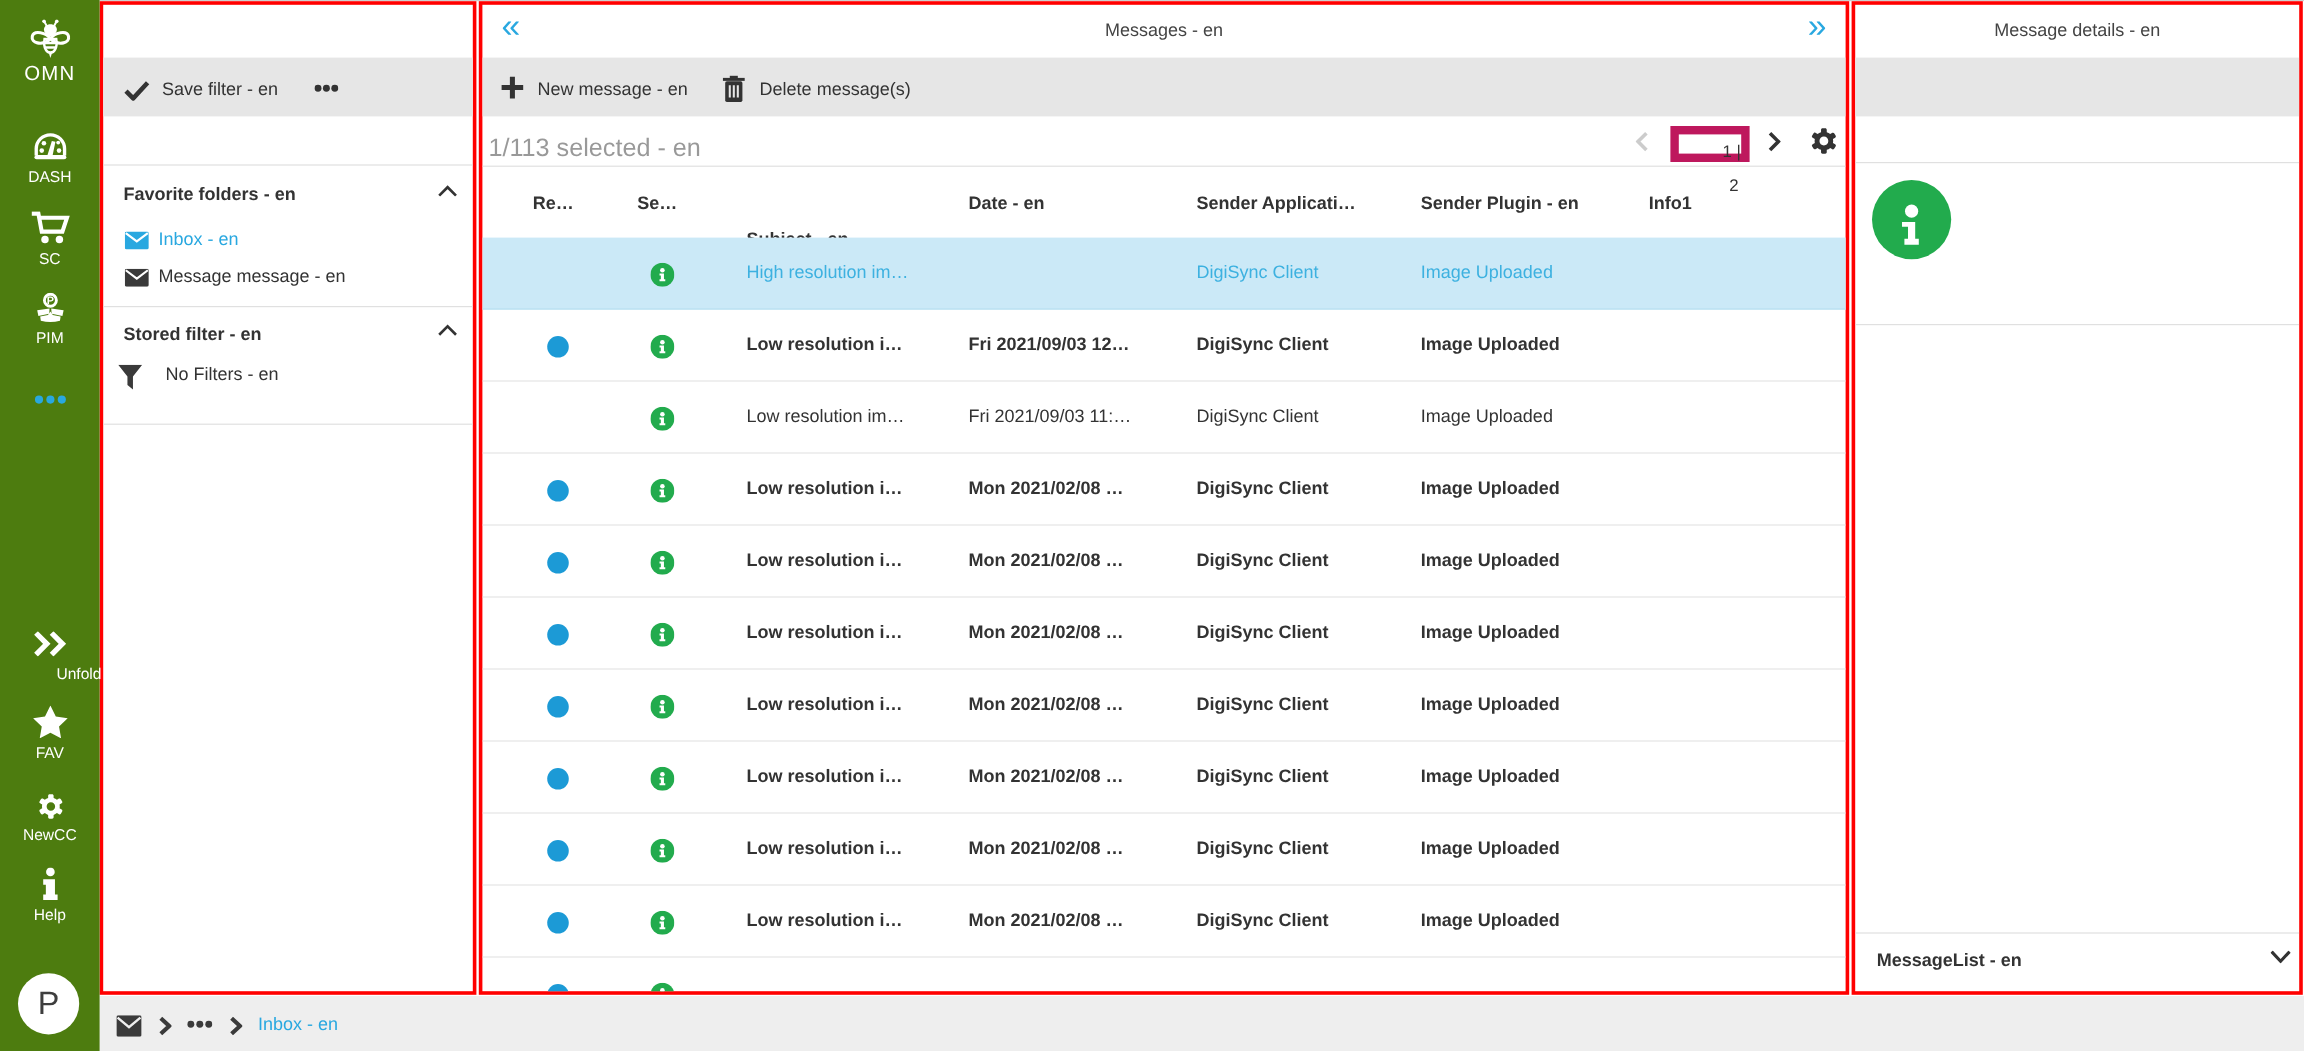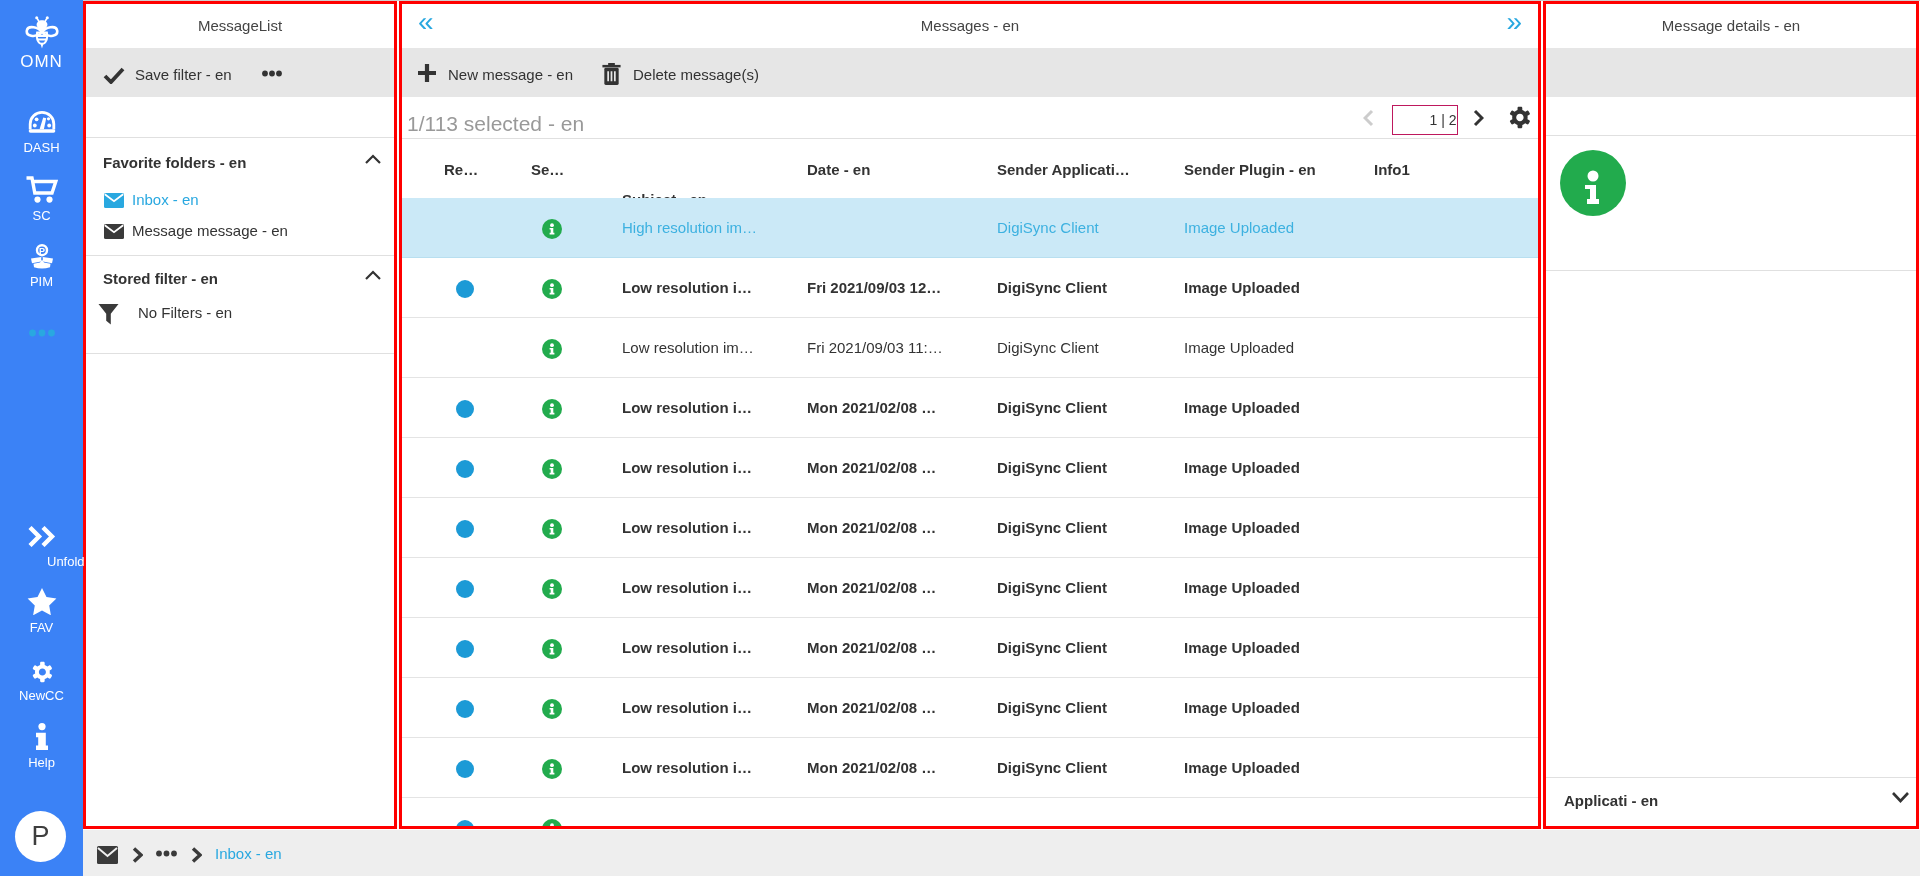--- a/index.html
+++ b/index.html
@@ -1,21 +1,21 @@
 <!DOCTYPE html>
 <html><head>
 <meta charset="utf-8">
 <style>
 * { margin:0; padding:0; box-sizing:border-box; }
 html,body { width:1920px; height:876px; overflow:hidden; background:#fff;
   font-family:"Liberation Sans", sans-serif; }
 .abs { position:absolute; }
 
 
-#sidebar { position:absolute; left:0; top:0; width:83px; height:876px; background:#3b82f6; z-index:5; }
+#sidebar { position:absolute; left:0; top:0; width:83px; height:876px; background:#4d7c0f; z-index:5; }
 #sidebar svg { position:absolute; left:50%; transform:translateX(-50%); }
 .sb-label { position:absolute; left:0; width:83px; text-align:center; font-size:13px; color:#fff; }
 
 
 #bottombar { position:absolute; left:83px; top:830px; width:1837px; height:46px; background:#eeeeee; }
 
 
 .panel { position:absolute; top:1px; height:828px; border:3px solid #ff0000; background:#fff; overflow:hidden; }
 #p1 { left:83px;  width:314px; }
 #p2 { left:399px; width:1142px; }
@@ -129,21 +129,20 @@
   </svg>
   <svg class="abs" style="left:108px; top:17px;" width="11" height="16" viewBox="0 0 11 16">
     <path d="M2 1.5 L9 8 L2 14.5" fill="none" stroke="#3a3a3a" stroke-width="3.4"></path>
   </svg>
   <div class="abs blue" style="left:132px; top:15px; font-size:15px;">Inbox - en</div>
 </div>
 
 <div style="position:absolute; left:83px; top:0; width:1837px; height:1px; background:#cfcfcf;"></div>
 
 <div class="panel" id="p1">
-  <div class="ptitle">MessageList</div>
   <div class="ptoolbar">
     <svg class="abs" style="left:17px; top:19px;" width="22" height="17" viewBox="0 0 22 17">
       <path d="M2 9 L8 15 L20 2" fill="none" stroke="#333" stroke-width="3.8"></path>
     </svg>
     <div class="abs" style="left:49px; top:18px; font-size:15px; color:#333;">Save filter - en</div>
     <svg class="abs" style="left:176px; top:22px;" width="20" height="7" viewBox="0 0 20 7">
       <circle cx="3" cy="3.5" r="2.9" fill="#333"></circle>
         <circle cx="10" cy="3.5" r="2.9" fill="#333"></circle>
         <circle cx="17" cy="3.5" r="2.9" fill="#333"></circle>
     </svg>
@@ -189,21 +188,21 @@
       <rect x="0" y="2" width="19" height="2.6" fill="#333"></rect>
       <rect x="6" y="0" width="7" height="3" fill="#333"></rect>
       <path d="M6 8.5 L6 19 M9.5 8.5 L9.5 19 M13 8.5 L13 19" stroke="#e6e6e6" stroke-width="1.8"></path>
     </svg>
     <div class="abs" style="left:231px; top:18px; font-size:15px; color:#333;">Delete message(s)</div>
   </div>
   <div class="abs" style="left:5px; top:108px; font-size:21px; color:#999;">1/113 selected - en</div>
   <svg class="abs" style="left:961px; top:105px;" width="11" height="18" viewBox="0 0 11 18">
     <path d="M9 2 L2 9 L9 16" fill="none" stroke="#ccc" stroke-width="3"></path>
   </svg>
-  <div class="abs" style="left:990px; top:101px; width:66px; height:30px; border:1px solid #be185d; text-align:center; line-height:28px; font-size:14px; color:#333;padding-left:36px;">1&nbsp;|&nbsp;2</div>
+  <div class="abs" style="left:990px; top:101px; width:66px; height:30px; border:7px solid #be185d; text-align:center; line-height:28px; font-size:14px; color:#333;padding-left:36px;">1&nbsp;|&nbsp;2</div>
   <svg class="abs" style="left:1071px; top:105px;" width="11" height="18" viewBox="0 0 11 18">
     <path d="M2 2 L9 9 L2 16" fill="none" stroke="#333" stroke-width="3"></path>
   </svg>
   <svg class="abs" style="left:1106px; top:102px;" width="23" height="23" viewBox="0 0 28 28">
     <path fill="#333" d="M25.9 17.3l-2.2-1.3c.1-.7.2-1.3.2-2s-.1-1.3-.2-2l2.2-1.3c.7-.4 1-1.3.6-2l-1.4-2.4c-.4-.7-1.3-1-2-.6l-2.2 1.3c-1-.9-2.2-1.6-3.5-2V2.5C17.4 1.7 16.7 1 15.9 1h-2.8c-.8 0-1.5.7-1.5 1.5V5c-1.3.4-2.5 1.1-3.5 2L5.9 5.7c-.7-.4-1.6-.2-2 .6L2.5 8.7c-.4.7-.2 1.6.6 2l2.2 1.3c-.1.7-.2 1.3-.2 2s.1 1.3.2 2l-2.2 1.3c-.7.4-1 1.3-.6 2l1.4 2.4c.4.7 1.3 1 2 .6l2.2-1.3c1 .9 2.2 1.6 3.5 2v2.5c0 .8.7 1.5 1.5 1.5h2.8c.8 0 1.5-.7 1.5-1.5V23c1.3-.4 2.5-1.1 3.5-2l2.2 1.3c.7.4 1.6.2 2-.6l1.4-2.4c.4-.7.2-1.6-.6-2zM14.5 18.5c-2.5 0-4.5-2-4.5-4.5s2-4.5 4.5-4.5 4.5 2 4.5 4.5-2 4.5-4.5 4.5z"></path>
   </svg>
   <div class="divider" style="top:134px;"></div>
 
   <div class="th" style="left:42px;  top:157px;">Re…</div>
   <div class="th" style="left:129px; top:157px;">Se…</div>
@@ -347,17 +346,17 @@
   <div class="ptoolbar"></div>
   <div class="divider" style="top:131px;"></div>
   <div class="abs" style="left:14px; top:146px; width:66px; height:66px; border-radius:50%; background:#22ab4d;">
     <svg width="66" height="66" viewBox="0 0 66 66">
       <circle cx="33" cy="26" r="5.5" fill="#fff"></circle>
       <path d="M25 35 L36 35 L36 49 L39 49 L39 54 L27 54 L27 49 L30 49 L30 39 L25 39 Z" fill="#fff"></path>
     </svg>
   </div>
   <div class="divider" style="top:266px;"></div>
   <div class="divider" style="top:773px;"></div>
-  <div class="abs bold" style="left:18px; top:788px; font-size:15px; color:#333;">Applicati - en</div>
+  <div class="abs bold" style="left:18px; top:788px; font-size:15px; color:#333;">MessageList - en</div>
   <svg class="abs" style="left:346px; top:788px;" width="17" height="11" viewBox="0 0 17 11">
     <path d="M1 1 L8.5 9 L16 1" fill="none" stroke="#333" stroke-width="2.6"></path>
   </svg>
 </div>
 
 </body></html>

